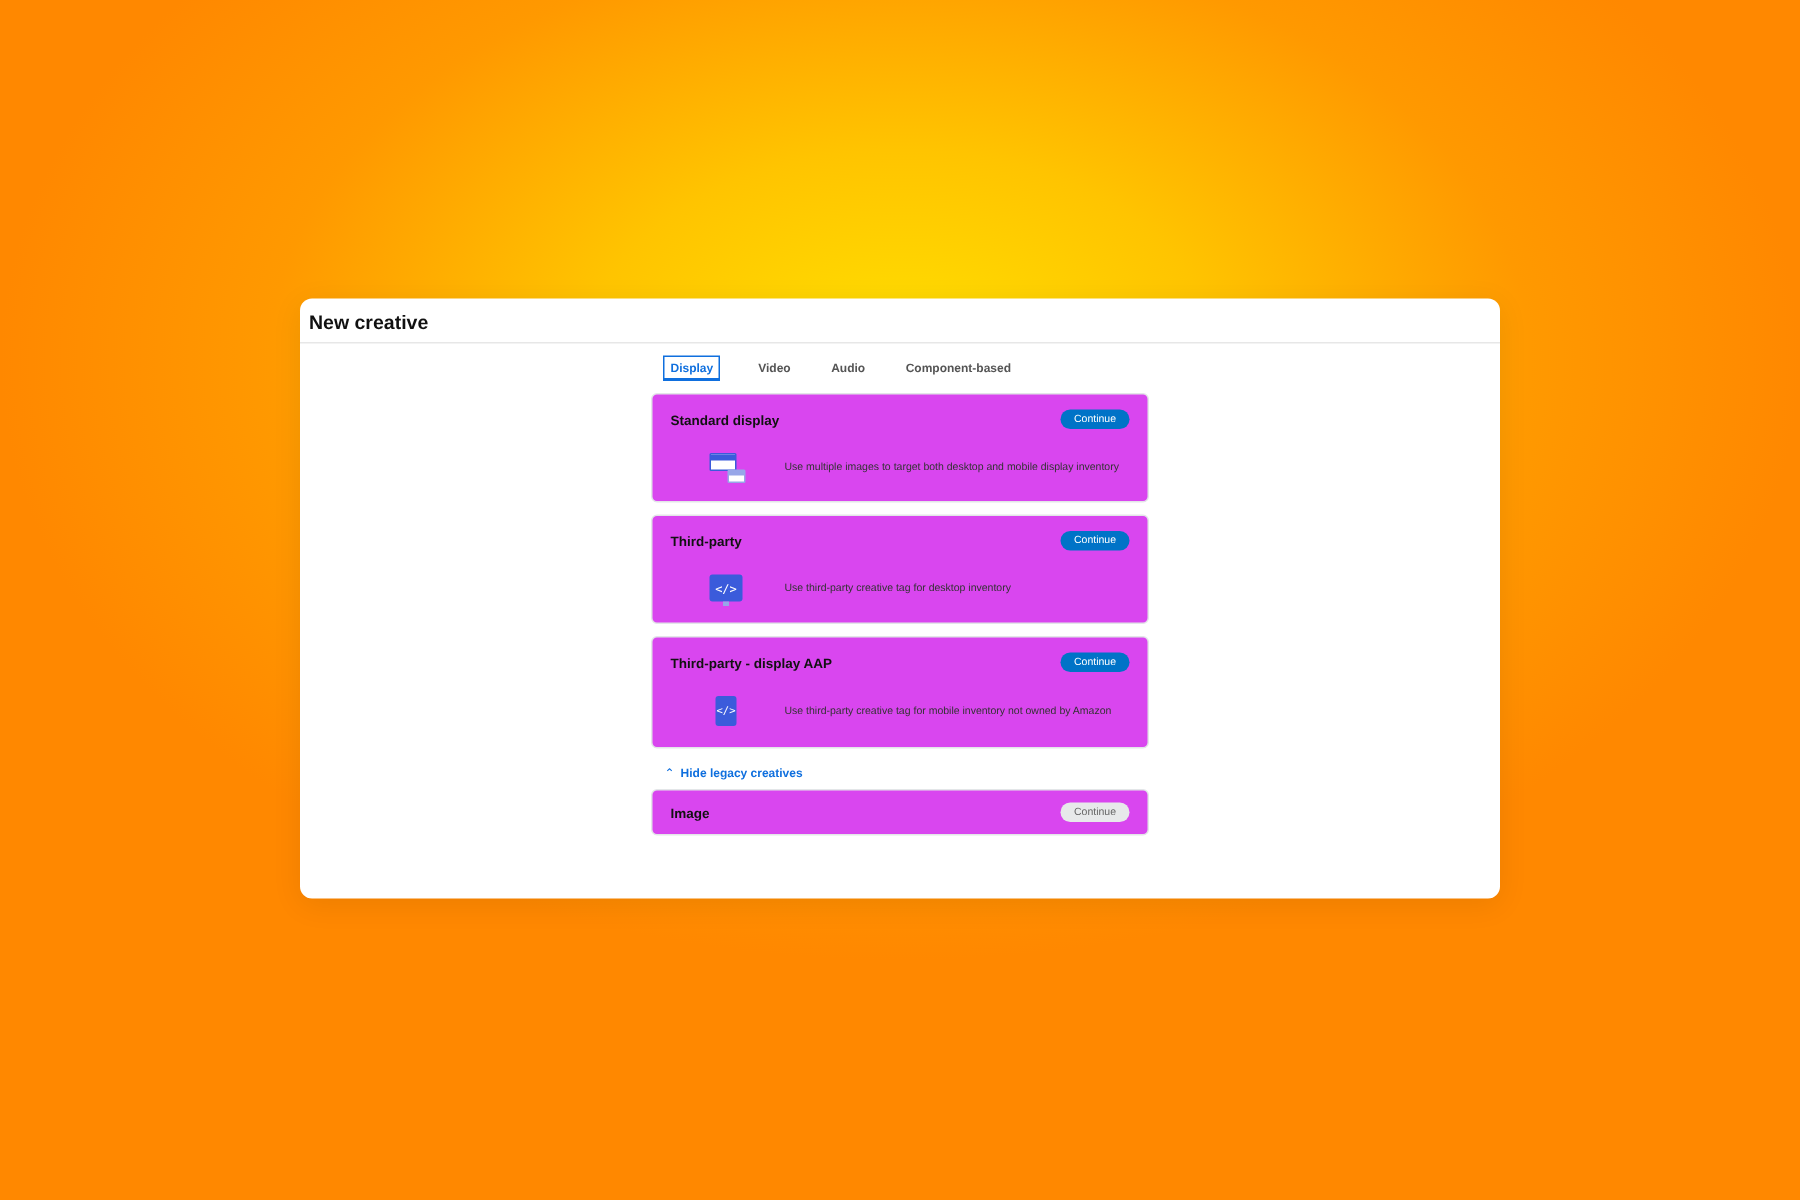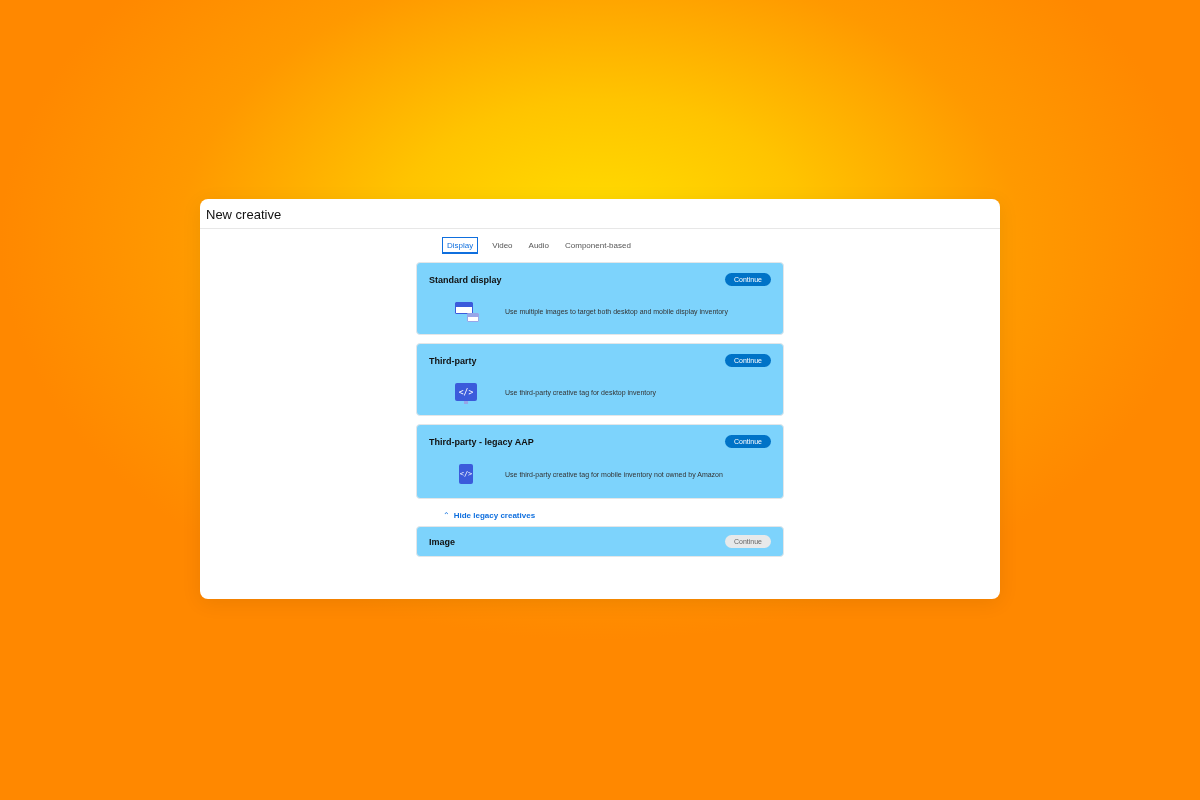--- a/index.html
+++ b/index.html
@@ -16,56 +16,57 @@
     border-radius: 8px;
     overflow: hidden;
     box-shadow: 0 4px 20px rgba(0,0,0,0.08);
   }
   .header {
     padding: 8px 6px 6px 6px;
     border-bottom: 1px solid #e7e7e7;
   }
   .page-title {
     font-size: 13px;
-    font-weight: 400;
+    font-weight: 700;
     color: #111;
   }
   .content-wrap {
     display: flex;
     flex-direction: column;
     align-items: center;
     padding-top: 8px;
   }
   .tabs {
     display: flex;
-    gap: 12px;
+    gap: 23px;
     width: 314px;
     max-width: 320px;
     margin-left: -2px;
     margin-bottom: 8px;
+    font-weight: bold;
   }
   .tab {
     font-size: 8px;
     color: #555;
     padding: 4px 2px;
     cursor: pointer;
   }
   .tab.active {
     color: #0f6fde;
     border: 1px solid #0f6fde;
     border-bottom: 2px solid #0f6fde;
     padding: 3px 4px 2px 4px;
   }
   .card {
-    width: 368px;
+    width: 332px;
     border: 1px solid #e3e6e8;
     border-radius: 4px;
     padding: 10px 12px 14px 12px;
     margin-bottom: 8px;
-    background: #7dd3fc;
+    background: #d946ef;
   }
   .card-header {
     display: flex;
     justify-content: space-between;
     align-items: center;
     margin-bottom: 16px;
   }
   .card-title {
     font-size: 9px;
     font-weight: 700;
@@ -198,21 +199,21 @@
       <div class="card-body">
         <div class="icon-wrap">
           <div class="icon-code">&lt;/&gt;</div>
         </div>
         <div class="card-desc">Use third-party creative tag for desktop inventory</div>
       </div>
     </div>
 
     <div class="card">
       <div class="card-header">
-        <div class="card-title">Third-party - legacy AAP</div>
+        <div class="card-title">Third-party - display AAP</div>
         <button class="continue-btn">Continue</button>
       </div>
       <div class="card-body">
         <div class="icon-wrap">
           <div class="icon-mobile">&lt;/&gt;</div>
         </div>
         <div class="card-desc">Use third-party creative tag for mobile inventory not owned by Amazon</div>
       </div>
     </div>
 

